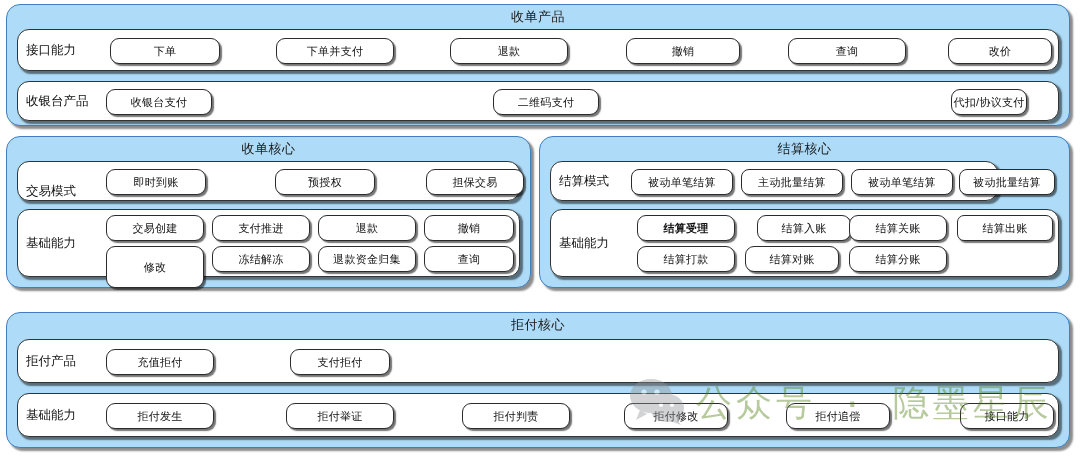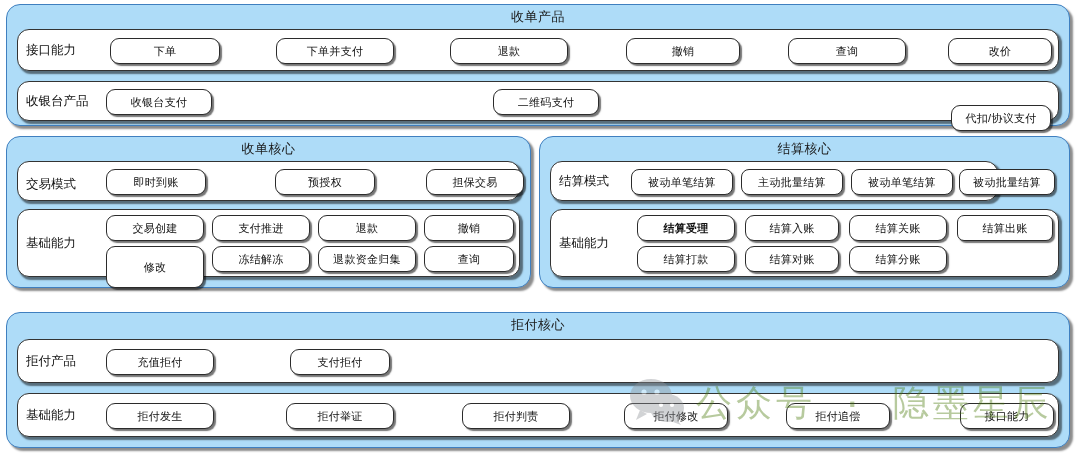--- a/index.html
+++ b/index.html
@@ -108,29 +108,29 @@
     <div class="pill" style="left:432px; top:8px; width:118px; height:26px;">退款</div>
     <div class="pill" style="left:608px; top:8px; width:114px; height:26px;">撤销</div>
     <div class="pill" style="left:770px; top:8px; width:118px; height:26px;">查询</div>
     <div class="pill" style="left:930px; top:8px; width:104px; height:26px;">改价</div>
   </div>
 
   <div class="row" style="left:10px; top:76px; width:1042px; height:40px;">
     <div class="row-label" style="top:13px;">收银台产品</div>
     <div class="pill" style="left:88px; top:7px; width:106px; height:26px;">收银台支付</div>
     <div class="pill" style="left:475px; top:7px; width:106px; height:26px;">二维码支付</div>
-    <div class="pill" style="left:933px; top:7px; width:100px; height:26px;margin-top:16px;">代扣/协议支付</div>
+    <div class="pill" style="left:933px; top:7px; width:76px; height:26px;">代扣/协议支付</div>
   </div>
 </div>
 
 <div class="panel" style="left:6px; top:136px; width:525px; height:152px;">
   <div class="panel-title">收单核心</div>
 
   <div class="row" style="left:10px; top:24px; width:503px; height:40px;">
-    <div class="row-label" style="top:16px;">交易模式</div>
+    <div class="row-label" style="top:23px;">交易模式</div>
     <div class="pill" style="left:88px; top:7px; width:100px; height:26px;">即时到账</div>
     <div class="pill" style="left:257px; top:7px; width:100px; height:26px;">预授权</div>
     <div class="pill" style="left:408px; top:7px; width:98px; height:26px;">担保交易</div>
   </div>
 
   <div class="row" style="left:10px; top:72px; width:503px; height:68px;">
     <div class="row-label" style="top:27px;">基础能力</div>
     <div class="pill" style="left:88px; top:5px; width:98px; height:26px;">交易创建</div>
     <div class="pill" style="left:194px; top:5px; width:98px; height:26px;">支付推进</div>
     <div class="pill" style="left:300px; top:5px; width:98px; height:26px;">退款</div>
@@ -149,21 +149,21 @@
     <div class="row-label" style="top:13px;">结算模式</div>
     <div class="pill small" style="left:80px; top:7px; width:102px; height:26px;">被动单笔结算</div>
     <div class="pill small" style="left:190px; top:7px; width:102px; height:26px;">主动批量结算</div>
     <div class="pill small" style="left:408px; top:7px; width:96px; height:26px;">被动批量结算</div>
     <div class="pill small" style="left:300px; top:7px; width:102px; height:26px;">被动单笔结算</div>
   </div>
 
   <div class="row" style="left:10px; top:72px; width:509px; height:68px;">
     <div class="row-label" style="top:27px;">基础能力</div>
     <div class="pill" style="left:86px; top:5px; width:98px; height:26px;font-weight:bold;">结算受理</div>
-    <div class="pill" style="left:194px; top:5px; width:94px; height:26px;font-family:Liberation Mono, monospace;">结算入账</div>
+    <div class="pill" style="left:206px; top:5px; width:94px; height:26px;font-family:Liberation Mono, monospace;">结算入账</div>
     <div class="pill" style="left:298px; top:5px; width:98px; height:26px;">结算关账</div>
     <div class="pill" style="left:406px; top:5px; width:96px; height:26px;border-radius:7px;">结算出账</div>
     <div class="pill" style="left:86px; top:36px; width:98px; height:26px;">结算打款</div>
     <div class="pill" style="left:194px; top:36px; width:94px; height:26px;">结算对账</div>
     <div class="pill" style="left:298px; top:36px; width:98px; height:26px;">结算分账</div>
   </div>
 </div>
 
 <div class="panel" style="left:6px; top:312px; width:1064px; height:136px;">
   <div class="panel-title">拒付核心</div>

